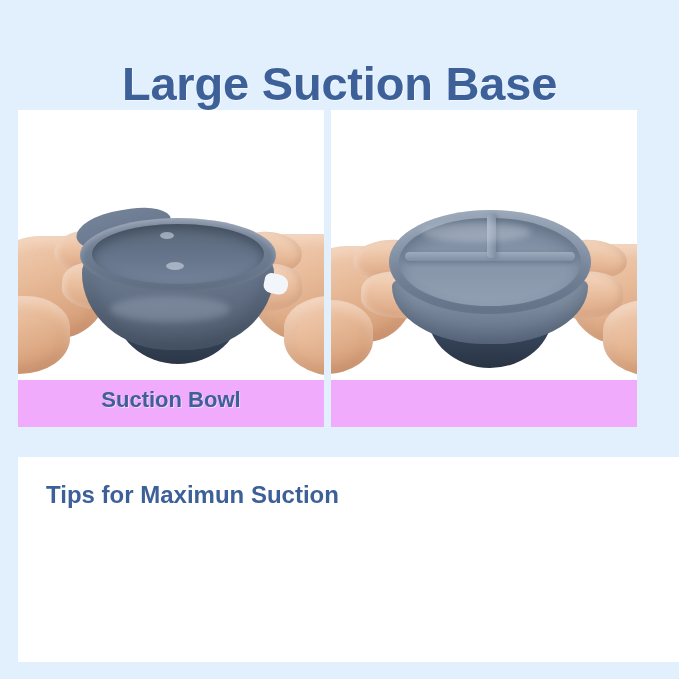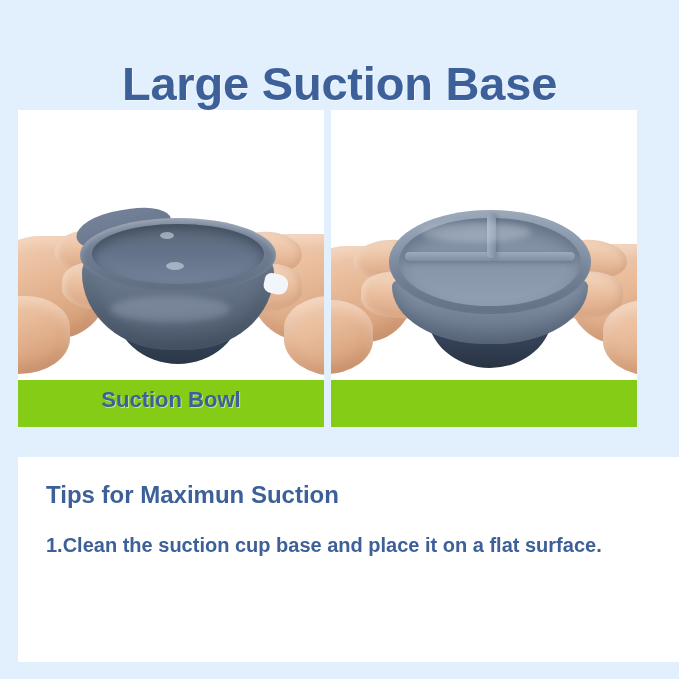--- a/index.html
+++ b/index.html
@@ -43,21 +43,21 @@
     top: 110px;
     width: 643px;
     height: 317px;
     display: flex;
     gap: 7px;
   }
   .photo-card {
     position: relative;
     width: 306px;
     height: 317px;
-    background: #84cc16;
+    background: #f0abfc;
     overflow: hidden;
   }
   .photo-stage {
     position: absolute;
     left: 0;
     top: 0;
     width: 318px;
     height: 270px;
     overflow: hidden;
     background: #ffffff;
@@ -328,17 +328,16 @@
         <div class="plate-div-v"></div>
         <div class="plate-sheen"></div>
       </div>
     </div>
 
   </div>
 
   <div class="tips-card">
     <div class="tips-heading">Tips for Maximun Suction</div>
     <div class="tips-list">
-      <span class="tip-line">1.Clean the suction cup base and place it on a flat surface.</span>
     </div>
   </div>
 
 </div>
 
 </body></html>

